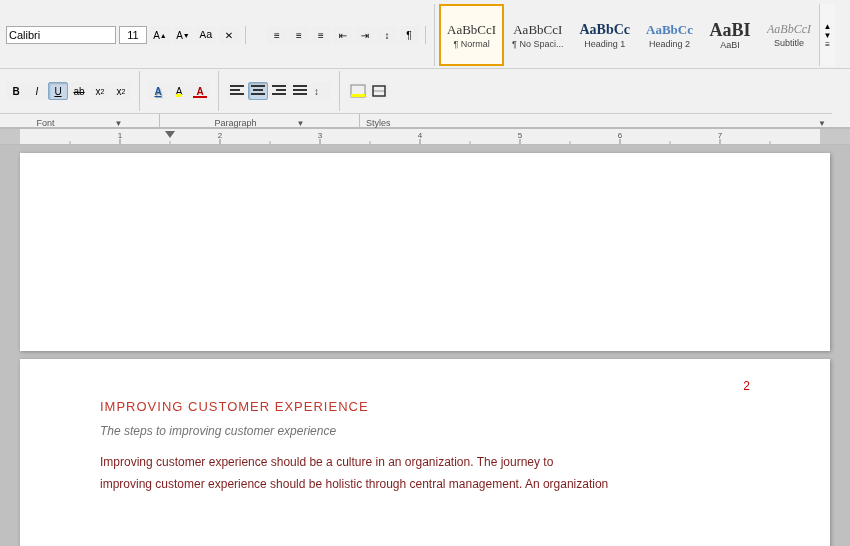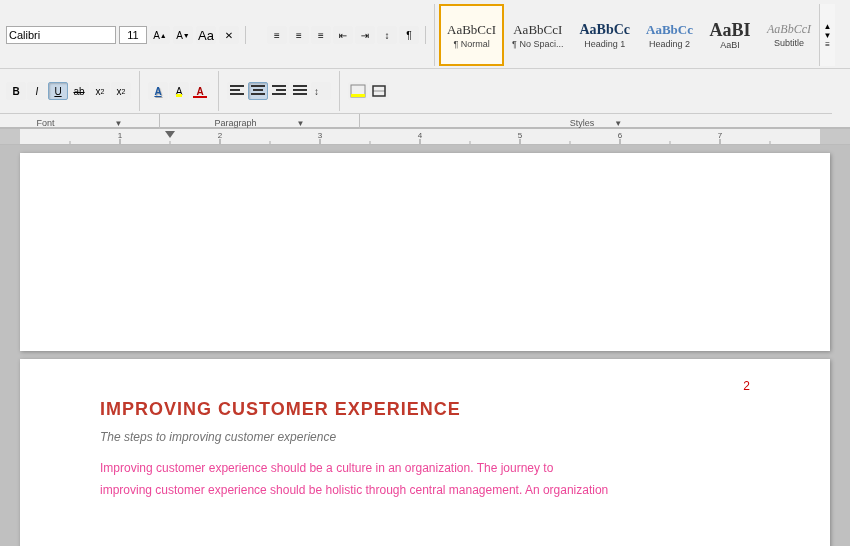--- a/index.html
+++ b/index.html
@@ -71,36 +71,36 @@
     .page-num {
       position: absolute;
       right: 80px;
       top: 20px;
       color: #c00;
       font-size: 12px;
     }
 
     .doc-heading {
       color: #c0392b;
-      font-size: 18px;
+      font-size: 13px;
       letter-spacing: 1px;
-      font-weight: bold;
+      font-weight: normal;
       margin-bottom: 10px;
     }
 
     .doc-subheading {
       font-size: 12px;
       font-style: italic;
       color: #737373;
       margin-bottom: 14px;
     }
 
     .doc-body {
       font-size: 12px;
-      color: #ec4899;
+      color: #7f1d1d;
       line-height: 1.8;
     }
 
     
     .font-controls {
       display: flex;
       align-items: center;
       gap: 3px;
       border-right: 1px solid #c8c8c8;
       padding-right: 6px;
@@ -220,21 +220,21 @@
 
 <div class="ribbon">
 
   <div class="ribbon-top">
 
     <div class="font-controls">
       <input class="font-name-box" type="text" value="Calibri" style="">
       <input class="font-size-box" type="text" value="11" style="">
       <button class="icon-btn">A<sup style="font-size:7px">▲</sup></button>
       <button class="icon-btn">A<sub style="font-size:7px">▼</sub></button>
-      <button class="icon-btn" style="font-size:13px;">Aa</button>
+      <button class="icon-btn" style="font-size:11px;font-family:Liberation Mono, monospace;">Aa</button>
       <button class="icon-btn" style="font-size:10px">✕</button>
     </div>
 
     <div class="para-controls">
       <button class="icon-btn">≡</button>
       <button class="icon-btn">≡</button>
       <button class="icon-btn">≡</button>
       <button class="icon-btn">⇤</button>
       <button class="icon-btn">⇥</button>
       <button class="icon-btn">↕</button>
@@ -349,21 +349,21 @@
 
     <div style="position:absolute;bottom:0;left:0;right:18px;display:flex;height:14px;border-top:1px solid #ccc;background:#f1f1f1">
       <div class="label-group" style="width:160px;justify-content:center">
         <span>Font</span>
         <span style="font-size:8px;margin-left:60px">▼</span>
       </div>
       <div class="label-group" style="width:200px;justify-content:center">
         <span>Paragraph</span>
         <span style="font-size:8px;margin-left:40px">▼</span>
       </div>
-      <div class="label-group" style="flex:1;justify-content:center">
+      <div class="label-group" style="flex:1;justify-content:space-between">
         <span>Styles</span>
         <span style="font-size:8px;margin-left:20px">▼</span>
       </div>
     </div>
   </div>
 </div>
 
 <div class="ruler">
   <div class="ruler-inner"></div>
 

